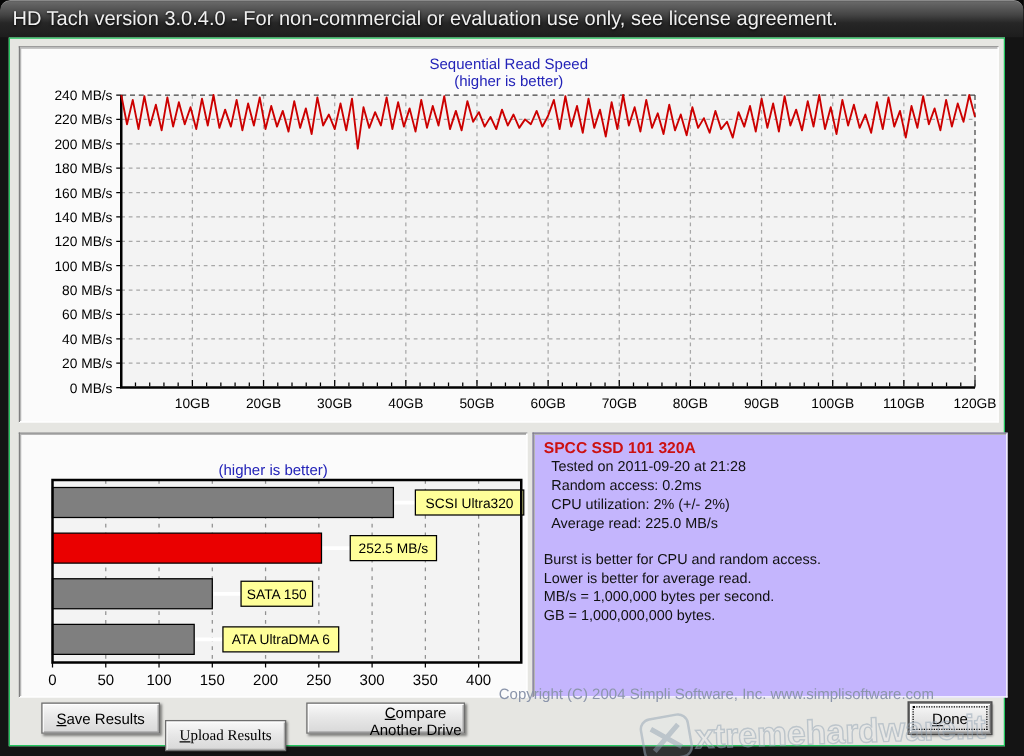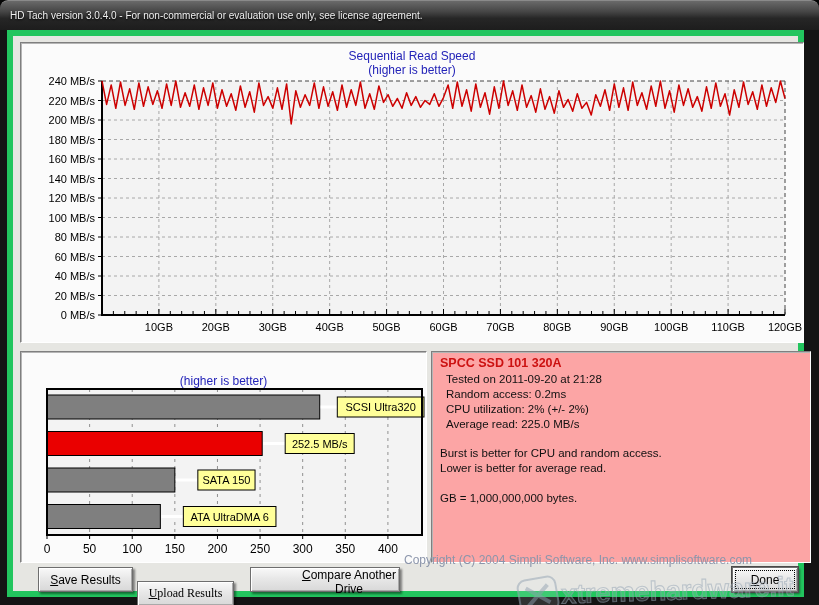--- a/index.html
+++ b/index.html
@@ -6,55 +6,55 @@
   html,body { background:#050505; font-family:"Liberation Sans", sans-serif; }
   #window {
     position:relative; width:819px; height:605px;
     background:#141414; border-radius:8px 8px 0 0; overflow:hidden;
   }
   #titlebar {
     position:absolute; left:0; top:0; width:819px; height:30px;
     background:linear-gradient(180deg,#6a6a6a 0%,#444 38%,#262626 60%,#1d1d1d 100%);
     border-radius:8px 8px 0 0;
     border-top:1px solid #8a8a8a;
-    color:#f0f0f0; font-size:10px; line-height:30px; padding-left:10px;
+    color:#f0f0f0; font-size:16px; line-height:30px; padding-left:10px;
     text-shadow:0 1px 2px #000;
     white-space:nowrap;
   }
   #client {
     position:absolute; left:7px; top:30px; width:797px; height:567px;
-    background:#e6e6e2; border:6px solid #22c55e;
+    background:#e6e6e2; border:1px solid #22c55e;
   }
   .panel {
     position:absolute; background:#fbfbfb;
     border:1px solid; border-color:#7f7f7f #ffffff #ffffff #7f7f7f;
     box-shadow:inset 1px 1px 0 #b5b5b5;
   }
   #seq-panel   { left:7px;  top:6px;   width:784px; height:301px; }
   #burst-panel { left:7px;  top:315px; width:407px; height:212px; }
-  #info-panel  { left:418px;top:315px; width:380px; height:212px; background:#fca5a5; }
+  #info-panel  { left:418px;top:315px; width:380px; height:212px; background:#c4b5fd; }
   .chart-title { position:absolute; width:100%; text-align:center; color:#2323b8; font-size:12px; }
   .ct1 { top:6px; } .ct2 { top:20px; }
   #burst-panel .ct1 { top:8px; } #burst-panel .ct2 { top:22px; }
   svg.chart { position:absolute; left:0; top:0; }
   
   .drive-name { position:absolute; left:8px; top:4px; color:#cc1111; font-weight:bold; font-size:12.5px; }
   .stat-line  { position:absolute; left:14px; font-size:11.5px; color:#111; }
   .note-line  { position:absolute; left:8px;  font-size:11.5px; color:#111; }
   
   .btn {
     position:absolute; height:25px; font-size:12px; color:#000;
     background:linear-gradient(180deg,#f9f9f9,#e8e8e8 45%,#d8d8d8);
     border:1px solid #6e6e6e;
     box-shadow:inset 1px 1px 0 #ffffff, inset -1px -1px 0 #a9a9a9, 1.5px 1.5px 2px rgba(0,0,0,.45);
     text-align:center; cursor:default;
   }
   #btn-save    { left:25px;  top:531px; width:95px; }
   #btn-upload  { left:124px; top:545px; width:97px;font-family:Liberation Serif, serif; }
-  #btn-compare { left:237px; top:531px; width:150px;padding-left:48px; }
+  #btn-compare { left:237px; top:531px; width:127px;padding-left:48px; }
   #btn-done    { left:719px; top:531px; width:66px;
                  box-shadow:inset 1px 1px 0 #ffffff, inset -1px -1px 0 #a9a9a9, 0 0 0 1px #4a4a4a, 1.5px 1.5px 2px rgba(0,0,0,.45);
                  outline:1px dotted #000; outline-offset:-4px; }
   #copyright {
     position:absolute; left:391px; top:517px; width:330px;
     font-size:12px; color:#8b95ab; white-space:nowrap;
   }
   #watermark { position:absolute; left:500px; top:510px; opacity:.55; pointer-events:none; }
   u { text-decoration:underline; }
 </style>
@@ -253,20 +253,21 @@
     </div>
 
     <div class="panel" id="info-panel">
       <div class="drive-name">SPCC SSD 101 320A</div>
       <div class="stat-line" style="top:21px">Tested on 2011-09-20 at 21:28</div>
       <div class="stat-line" style="top:36px">Random access: 0.2ms</div>
       <div class="stat-line" style="top:51px">CPU utilization: 2% (+/- 2%)</div>
       <div class="stat-line" style="top:66px">Average read: 225.0 MB/s</div>
       <div class="note-line" style="top:95px">Burst is better for CPU and random access.</div>
       <div class="note-line" style="top:110px">Lower is better for average read.</div>
+      <div class="note-line" style="top:125px">MB/s = 1,000,000 bytes per second.</div>
       <div class="note-line" style="top:140px">GB = 1,000,000,000 bytes.</div>
     </div>
 
     <button class="btn" id="btn-save"><u>S</u>ave Results</button>
     <button class="btn" id="btn-upload"><u>U</u>pload Results</button>
     <button class="btn" id="btn-compare"><u>C</u>ompare Another Drive</button>
     <button class="btn" id="btn-done"><u>D</u>one</button>
 
     <div id="copyright">Copyright (C) 2004 Simpli Software, Inc. www.simplisoftware.com</div>
     <svg id="watermark" width="300" height="80">

